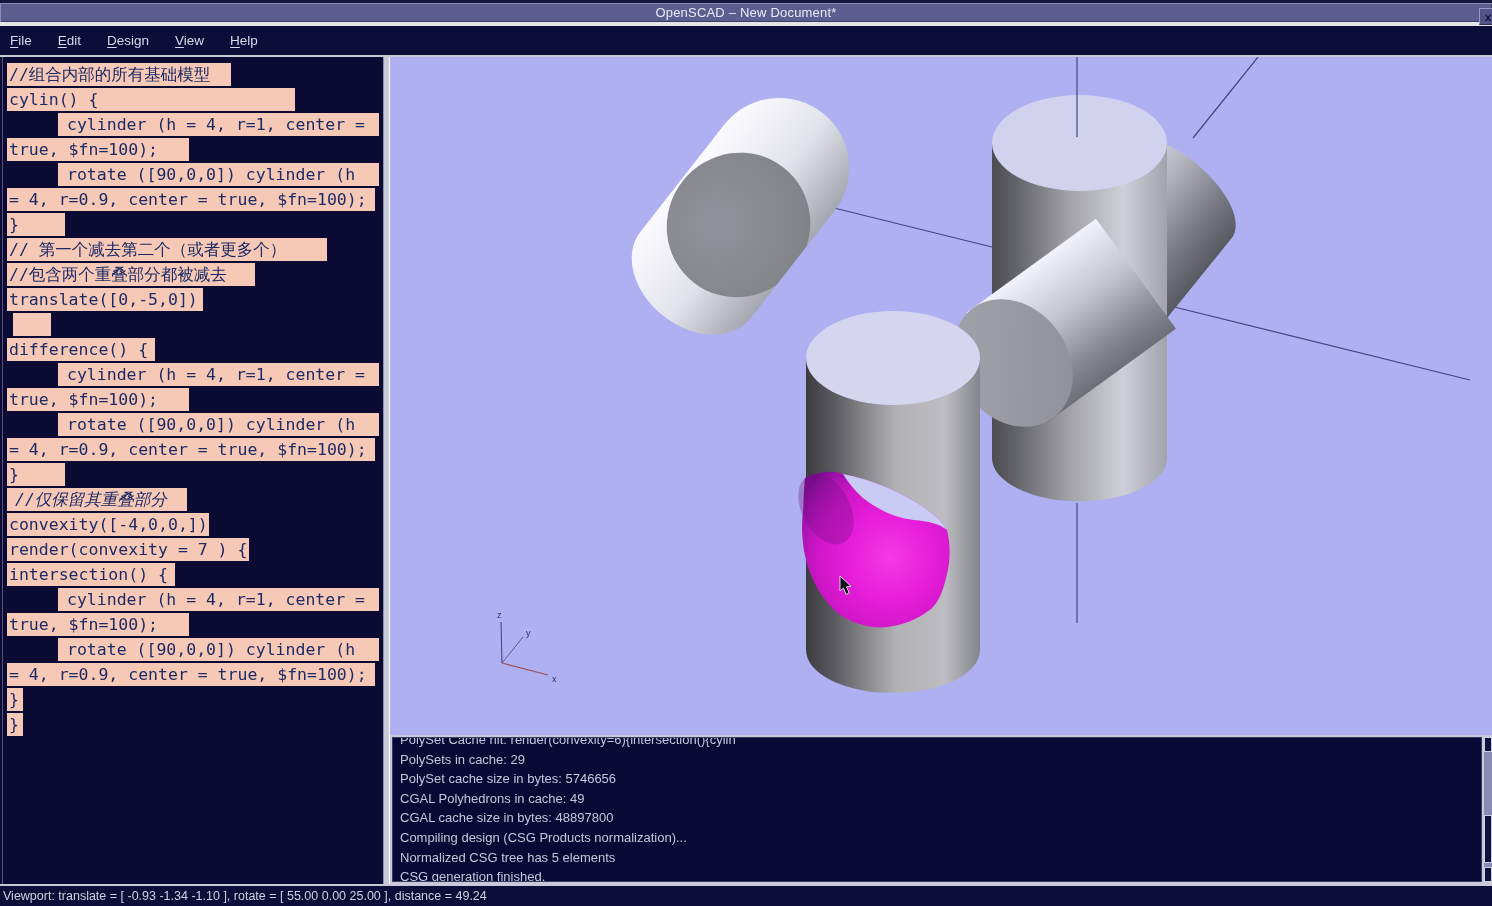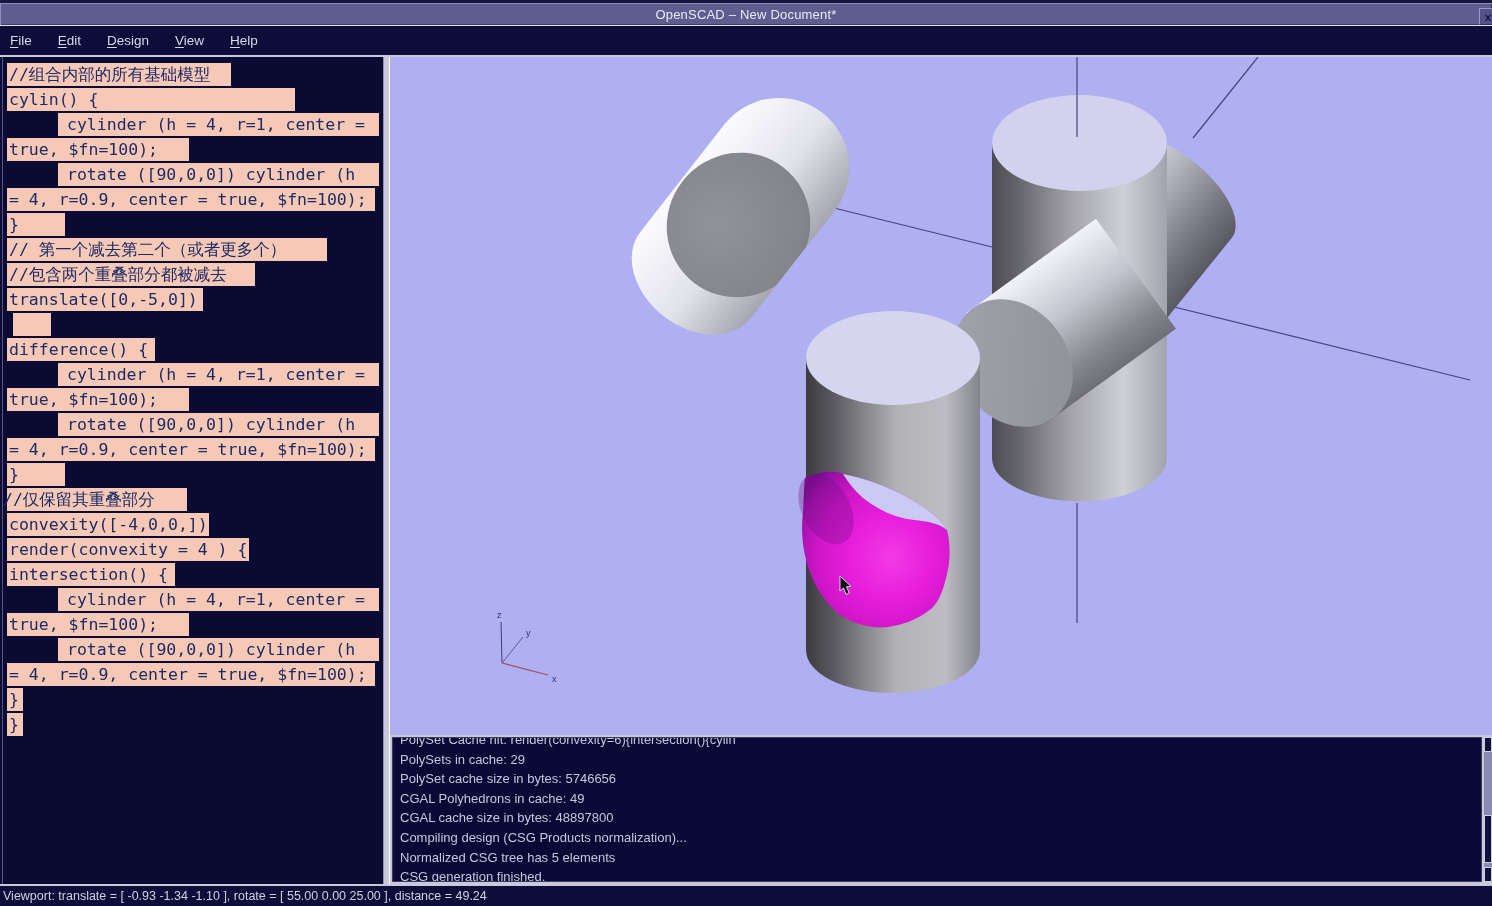--- a/index.html
+++ b/index.html
@@ -8,21 +8,21 @@
     --titlebar:#5d5d90; --menubar_bg:#0d0d3a; --status_text:#cfcfde;
   }
   *{margin:0;padding:0;box-sizing:border-box;}
   html,body{width:1492px;height:906px;overflow:hidden;background:#0c0c36;
     font-family:"Liberation Sans",sans-serif;}
   .window{position:relative;width:1492px;height:906px;background:#0c0c36;overflow:hidden;}
 
   
   .titlebar{position:absolute;left:0;top:0;width:100%;height:26px;
     background:var(--titlebar);border-top:3px solid #15153e;
-    border-bottom:1px solid #e5e5e5;box-shadow:inset 1px 1px 0 #8d8db8, inset -1px -1px 0 #3c3c66;
+    border-bottom:4px solid #e5e5e5;box-shadow:inset 1px 1px 0 #8d8db8, inset -1px -1px 0 #3c3c66;
     display:flex;align-items:center;justify-content:center;}
   .titletext{color:#eaeaf6;font-size:13px;letter-spacing:.2px;}
   .closebtn{position:absolute;right:-5px;top:5px;width:18px;height:17px;background:#53538a;
     border:1px solid #9a9ac4;border-right-color:#2e2e56;border-bottom-color:#2e2e56;
     color:#101038;font-size:11px;font-weight:bold;display:flex;align-items:center;justify-content:center;}
 
   
   .menubar{position:absolute;left:0;top:26px;width:100%;height:31px;background:var(--menubar_bg);
     border-bottom:2px solid #c9c9da;display:flex;align-items:center;gap:6px;}
   .mi{color:#d8d8ea;font-size:13.5px;padding:3px 10px;}
@@ -138,29 +138,29 @@
       <div class="crow" style="top: 380px;">
         <span class="hl" style="left: 4px; width: 368px;"></span>
         <span class="ct" style="left: 6px;">= 4, r=0.9, center = true, $fn=100);</span>
       </div>
       <div class="crow" style="top: 405px;">
         <span class="hl" style="left: 4px; width: 58px;"></span>
         <span class="ct" style="left: 6px;">}</span>
       </div>
       <div class="crow" style="top: 430px;">
         <span class="hl" style="left: 4px; width: 180px;"></span>
-        <span class="ct" style="left: 0;">//仅保留其重叠部分</span>
+        <span class="ct" style="left: 12px; font-style: italic;">//仅保留其重叠部分</span>
       </div>
       <div class="crow" style="top: 455px;">
         <span class="hl" style="left: 4px; width: 202px;"></span>
         <span class="ct" style="left: 6px;">convexity([-4,0,0,])</span>
       </div>
       <div class="crow" style="top: 480px;">
         <span class="hl" style="left: 4px; width: 242px;"></span>
-        <span class="ct" style="left: 6px;">render(convexity = 4 ) {</span>
+        <span class="ct" style="left: 6px;">render(convexity = 7 ) {</span>
       </div>
       <div class="crow" style="top: 505px;">
         <span class="hl" style="left: 4px; width: 168px;"></span>
         <span class="ct" style="left: 6px;">intersection() {</span>
       </div>
       <div class="crow" style="top: 530px;">
         <span class="hl" style="left: 55px; width: 321px;"></span>
         <span class="ct" style="left: 64px;">cylinder (h = 4, r=1, center =</span>
       </div>
       <div class="crow" style="top: 555px;">

